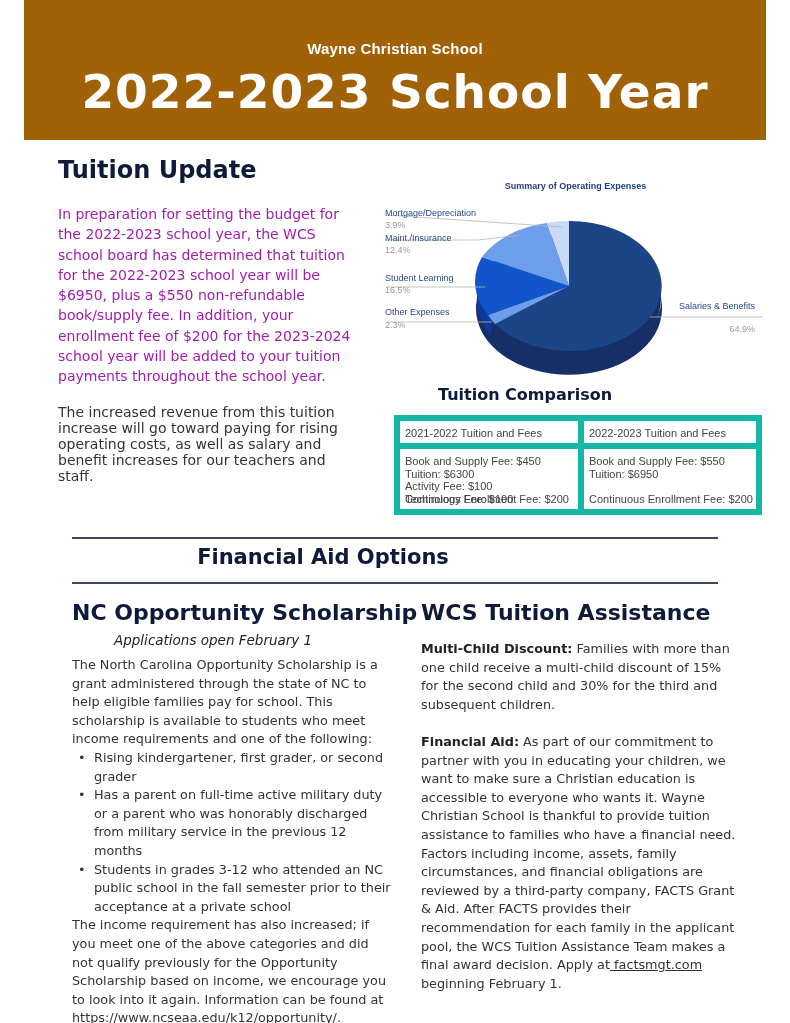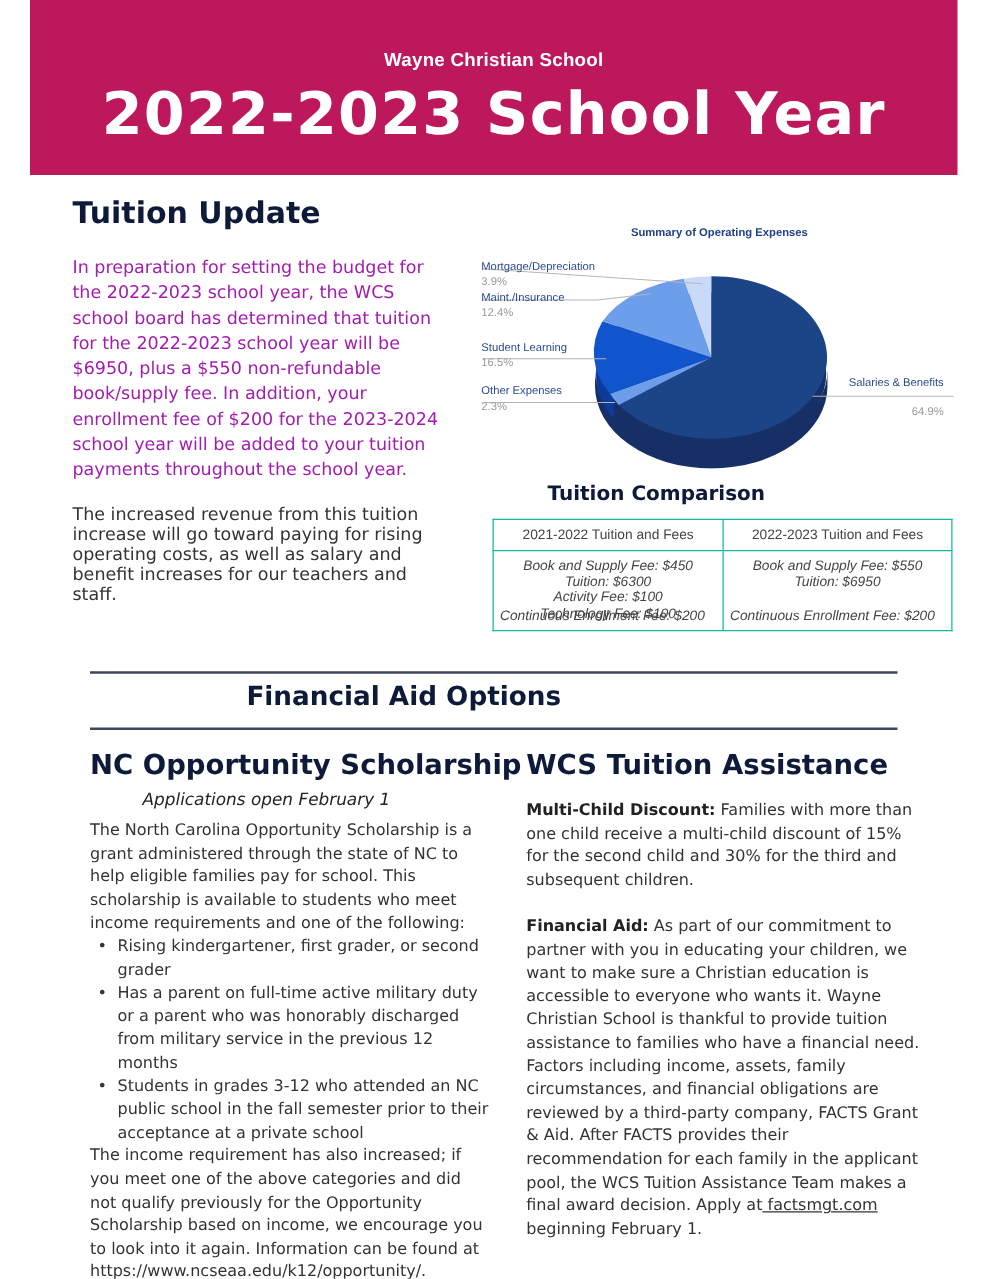--- a/index.html
+++ b/index.html
@@ -1,21 +1,21 @@
 <!DOCTYPE html>
 <html><head>
 <meta charset="utf-8">
 <style>
   * { box-sizing: border-box; margin: 0; padding: 0; }
   html, body { width: 790px; height: 1023px; background: #ffffff; overflow: hidden; }
   body { position: relative; font-family: "DejaVu Sans", sans-serif; color: #2b2b2b; }
 
   .banner {
     position: absolute; left: 24px; top: 0; width: 742px; height: 140px;
-    background: #be185d; text-align: center; color: #ffffff;
+    background: #a16207; text-align: center; color: #ffffff;
   }
   .banner .school { position: absolute; top: 40px; left: 0; right: 0; font-size: 15px; font-weight: bold; font-family: "Liberation Sans", sans-serif; letter-spacing: 0.2px; }
   .banner .year { position: absolute; top: 64px; left: 0; right: 0; font-size: 47px; font-weight: bold; font-family: "DejaVu Sans", sans-serif; letter-spacing: 1px; }
 
   .h-navy { color: #0d1a3a; font-weight: bold; font-family: "DejaVu Sans", sans-serif; }
 
   .tuition-title { position: absolute; left: 58px; top: 156px; font-size: 24px; }
   .tuition-p1 { position: absolute; left: 58px; top: 204px; width: 305px; font-size: 14px; line-height: 20.3px; color: #a21caf; }
   .tuition-p2 { position: absolute; left: 58px; top: 404px; width: 305px; font-size: 14px; line-height: 16px; color: #333; }
 
@@ -23,23 +23,23 @@
   .chart .ctitle { position: absolute; left: 0; right: 0; text-align: center; font-size: 9px; font-weight: bold; color: #1e3f8a; font-family: "Liberation Sans", sans-serif; }
   .chart .lbl { position: absolute; font-size: 9px; color: #2a4a8f; font-family: "Liberation Sans", sans-serif; }
   .chart .pct { position: absolute; font-size: 9px; color: #9a9a9a; font-family: "Liberation Sans", sans-serif; }
   .chart svg { position: absolute; left: 0; top: 0; }
 
   .comp-title { position: absolute; left: 396px; top: 385px; font-size: 16px; margin-left: 42px; }
   table.comp {
     position: absolute; left: 394px; top: 415px; width: 368px;
     border-collapse: collapse; font-family: "Liberation Sans", sans-serif; font-size: 11px; color: #444;
   }
-  table.comp td, table.comp th { border: 1px solid #14b8a6; vertical-align: top; text-align: center; font-weight: normal; padding: 4px 5px; }
+  table.comp td, table.comp th { border: 6px solid #14b8a6; vertical-align: top; text-align: left; font-weight: normal; padding: 4px 5px; }
   table.comp th { height: 25px; padding-top: 6px; }
-  table.comp td { height: 64px; line-height: 12.6px; padding-top: 6px; position: relative; font-style: italic; }
+  table.comp td { height: 64px; line-height: 12.6px; padding-top: 6px; position: relative; }
   table.comp td .bottom { position: absolute; left: 5px; bottom: 4px; }
 
   .rule { position: absolute; left: 72px; width: 646px; height: 1.5px; background: #3c4660; }
   .fa-title { position: absolute; left: 0; width: 646px; top: 545px; text-align: center; font-size: 21px; }
 
   .nc-title { position: absolute; left: 72px; top: 600px; font-size: 22px; }
   .nc-sub { position: absolute; left: 114px; top: 632px; font-size: 13.5px; font-style: italic; color: #222; font-family: "DejaVu Sans", sans-serif; }
   .nc-body { position: absolute; left: 72px; top: 656px; width: 320px; font-size: 12.8px; line-height: 18.6px; color: #333; }
   .nc-body ul { list-style: none; margin: 0; padding: 0; }
   .nc-body li { position: relative; padding-left: 22px; }

